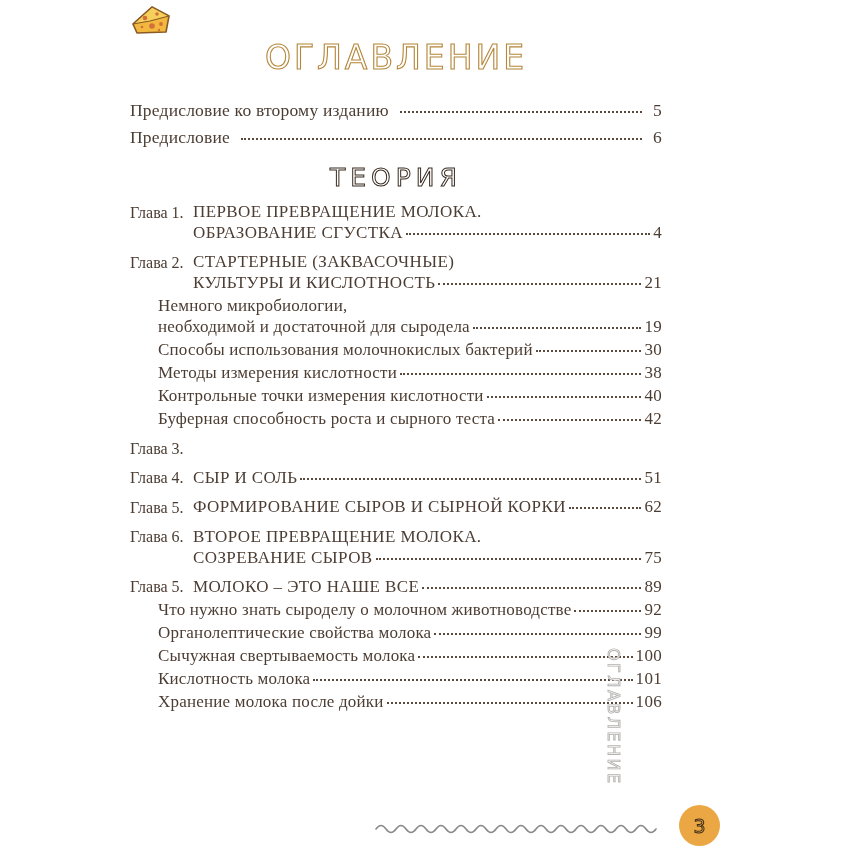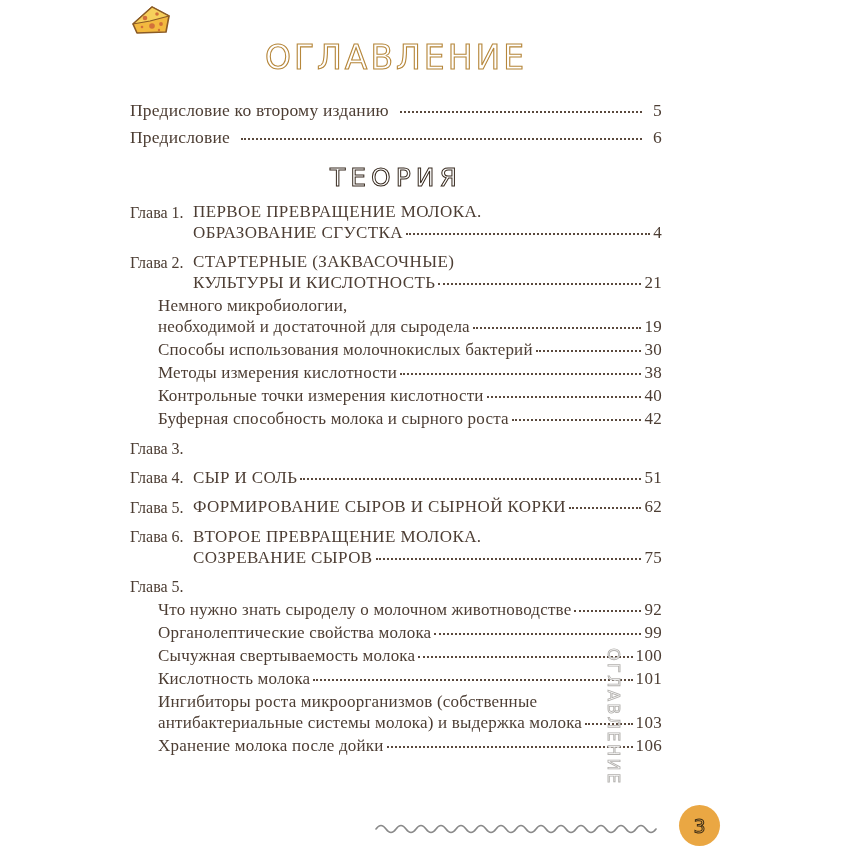--- a/index.html
+++ b/index.html
@@ -175,21 +175,21 @@
             <div class="toc-line">
               <span class="t">Контрольные точки измерения кислотности</span>
               <span class="dots"></span>
               <span class="pg">40</span>
             </div>
           </div>
         </div>
         <div class="block sub">
           <div class="block-body">
             <div class="toc-line">
-              <span class="t">Буферная способность молока и сырного роста</span>
+              <span class="t">Буферная способность роста и сырного теста</span>
               <span class="dots"></span>
               <span class="pg">42</span>
             </div>
           </div>
         </div>
         <div class="block chapter">
           <span class="ch-label">Глава 3.</span>
         </div>
         <div class="block chapter">
           <span class="ch-label">Глава 4.</span>
@@ -219,20 +219,27 @@
             </div>
             <div class="toc-line">
               <span class="t">СОЗРЕВАНИЕ СЫРОВ</span>
               <span class="dots"></span>
               <span class="pg">75</span>
             </div>
           </div>
         </div>
         <div class="block chapter">
           <span class="ch-label">Глава 5.</span>
+          <div class="block-body">
+            <div class="toc-line">
+              <span class="t">МОЛОКО – ЭТО НАШЕ ВСЕ</span>
+              <span class="dots"></span>
+              <span class="pg">89</span>
+            </div>
+          </div>
         </div>
         <div class="block sub">
           <div class="block-body">
             <div class="toc-line">
               <span class="t">Что нужно знать сыроделу о молочном животноводстве</span>
               <span class="dots"></span>
               <span class="pg">92</span>
             </div>
           </div>
         </div>
@@ -253,32 +260,20 @@
               <span class="pg">100</span>
             </div>
           </div>
         </div>
         <div class="block sub">
           <div class="block-body">
             <div class="toc-line">
               <span class="t">Кислотность молока</span>
               <span class="dots"></span>
               <span class="pg">101</span>
-            </div>
-          </div>
-        </div>
-        <div class="block sub">
-          <div class="block-body">
-            <div class="toc-line">
-              <span class="t">Ингибиторы роста микроорганизмов (собственные</span>
-            </div>
-            <div class="toc-line">
-              <span class="t">антибактериальные системы молока) и выдержка молока</span>
-              <span class="dots"></span>
-              <span class="pg">103</span>
             </div>
           </div>
         </div>
         <div class="block sub">
           <div class="block-body">
             <div class="toc-line">
               <span class="t">Хранение молока после дойки</span>
               <span class="dots"></span>
               <span class="pg">106</span>
             </div>

